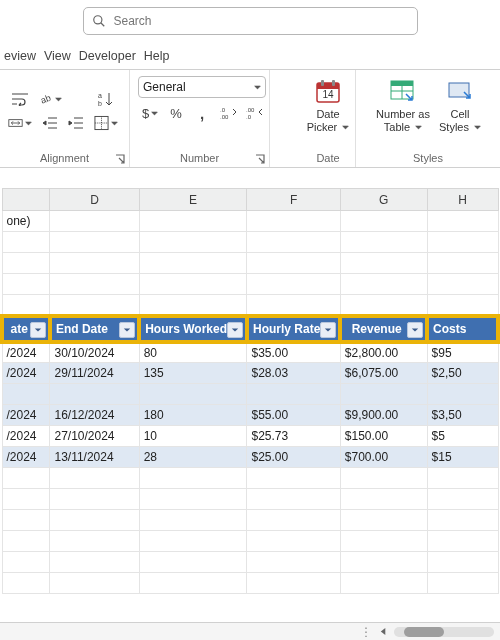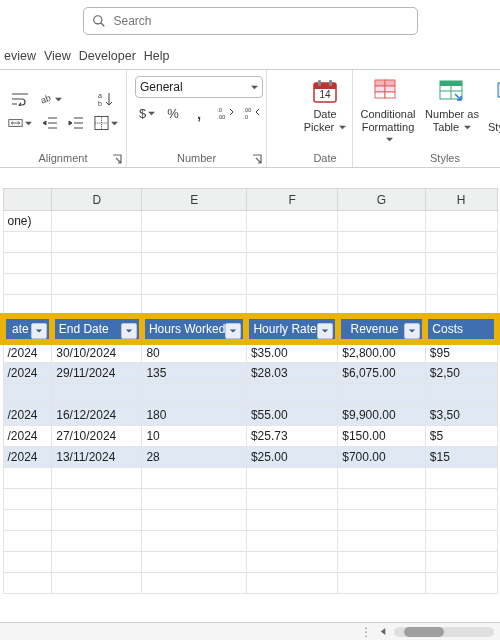--- a/index.html
+++ b/index.html
@@ -45,21 +45,21 @@
   table.sheet td { border:1px solid #e4e4e4; height:21px; padding:0 4px; font-size:12px; white-space:nowrap; overflow:hidden; }
   table.sheet td.r { text-align:left; }
   .colC { width:50px; }
   .colD { width:98px; }
   .colE { width:98px; }
   .colF { width:90px; }
   .colG { width:95px; }
   .colH { width:80px; }
 
   
-  tr.tbhdr td { background:#3f6fb0; color:#fff; font-weight:400; border:6px solid #eab308; height:26px; position:relative; padding-right:18px; }
+  tr.tbhdr td { background:#3f6fb0; color:#fff; font-weight:700; border:4px solid #eab308; height:26px; position:relative; padding-right:18px; }
   .filtbtn { position:absolute; right:2px; top:4px; width:16px; height:16px; background:#e9eef6; border:1px solid #b8c6dc; border-radius:2px; display:flex; align-items:center; justify-content:center; }
   .filtbtn svg { width:8px; height:8px; fill:#3a5a8a; }
 
   tr.band td { background:#dfe8f3; }
   tr.sep td { border-top:1px solid #9bb4d4; }
 
   
   .hscroll { height:18px; border-top:1px solid #d0d0d0; display:flex; align-items:center; justify-content:flex-end; padding:0 6px; gap:6px; background:#f5f5f5; }
   .dots { color:#888; letter-spacing:1px; }
   .sbar { flex:0 0 100px; height:10px; background:#e0e0e0; border-radius:5px; position:relative; }
@@ -217,35 +217,20 @@
           <div class="biglabel"><span>Date Picker</span> <span class="ddarrow"><svg viewBox="0 0 10 10">
                   <path d="M1 3l4 4 4-4z"></path>
                 </svg></span></div>
         </div>
       </div>
       <div class="group-label">Date</div>
     </div>
 
     <div class="group" style="flex:1; border-right:none;">
       <div class="group-body" style="justify-content:center; gap:2px; padding:2px 4px;">
-        <div class="bigbtn">
-          <div class="bicon">
-            <svg width="30" height="26" viewBox="0 0 30 26">
-                <rect x="2" y="2" width="10" height="6" fill="#f7b3b3" stroke="#d66"></rect>
-                <rect x="12" y="2" width="10" height="6" fill="#f7b3b3" stroke="#d66"></rect>
-                <rect x="2" y="8" width="10" height="6" fill="#fde" stroke="#d66"></rect>
-                <rect x="12" y="8" width="10" height="6" fill="#fde" stroke="#d66"></rect>
-                <rect x="2" y="14" width="10" height="6" fill="#fff" stroke="#d66"></rect>
-                <rect x="12" y="14" width="10" height="6" fill="#fff" stroke="#d66"></rect>
-              </svg>
-          </div>
-          <div class="biglabel"><span>Conditional Formatting</span> <span class="ddarrow"><svg viewBox="0 0 10 10">
-                  <path d="M1 3l4 4 4-4z"></path>
-                </svg></span></div>
-        </div>
         <div class="bigbtn">
           <div class="bicon">
             <svg width="30" height="26" viewBox="0 0 30 26">
                 <rect x="3" y="3" width="22" height="18" fill="#fff" stroke="#3a7"></rect>
                 <rect x="3" y="3" width="22" height="5" fill="#3a7"></rect>
                 <line x1="14" y1="3" x2="14" y2="21" stroke="#3a7"></line>
                 <line x1="3" y1="13" x2="25" y2="13" stroke="#3a7"></line>
                 <path d="M18 16l6 6m0-4v4h-4" stroke="#2a7bd4" fill="none" stroke-width="1.5"></path>
               </svg>
           </div>

